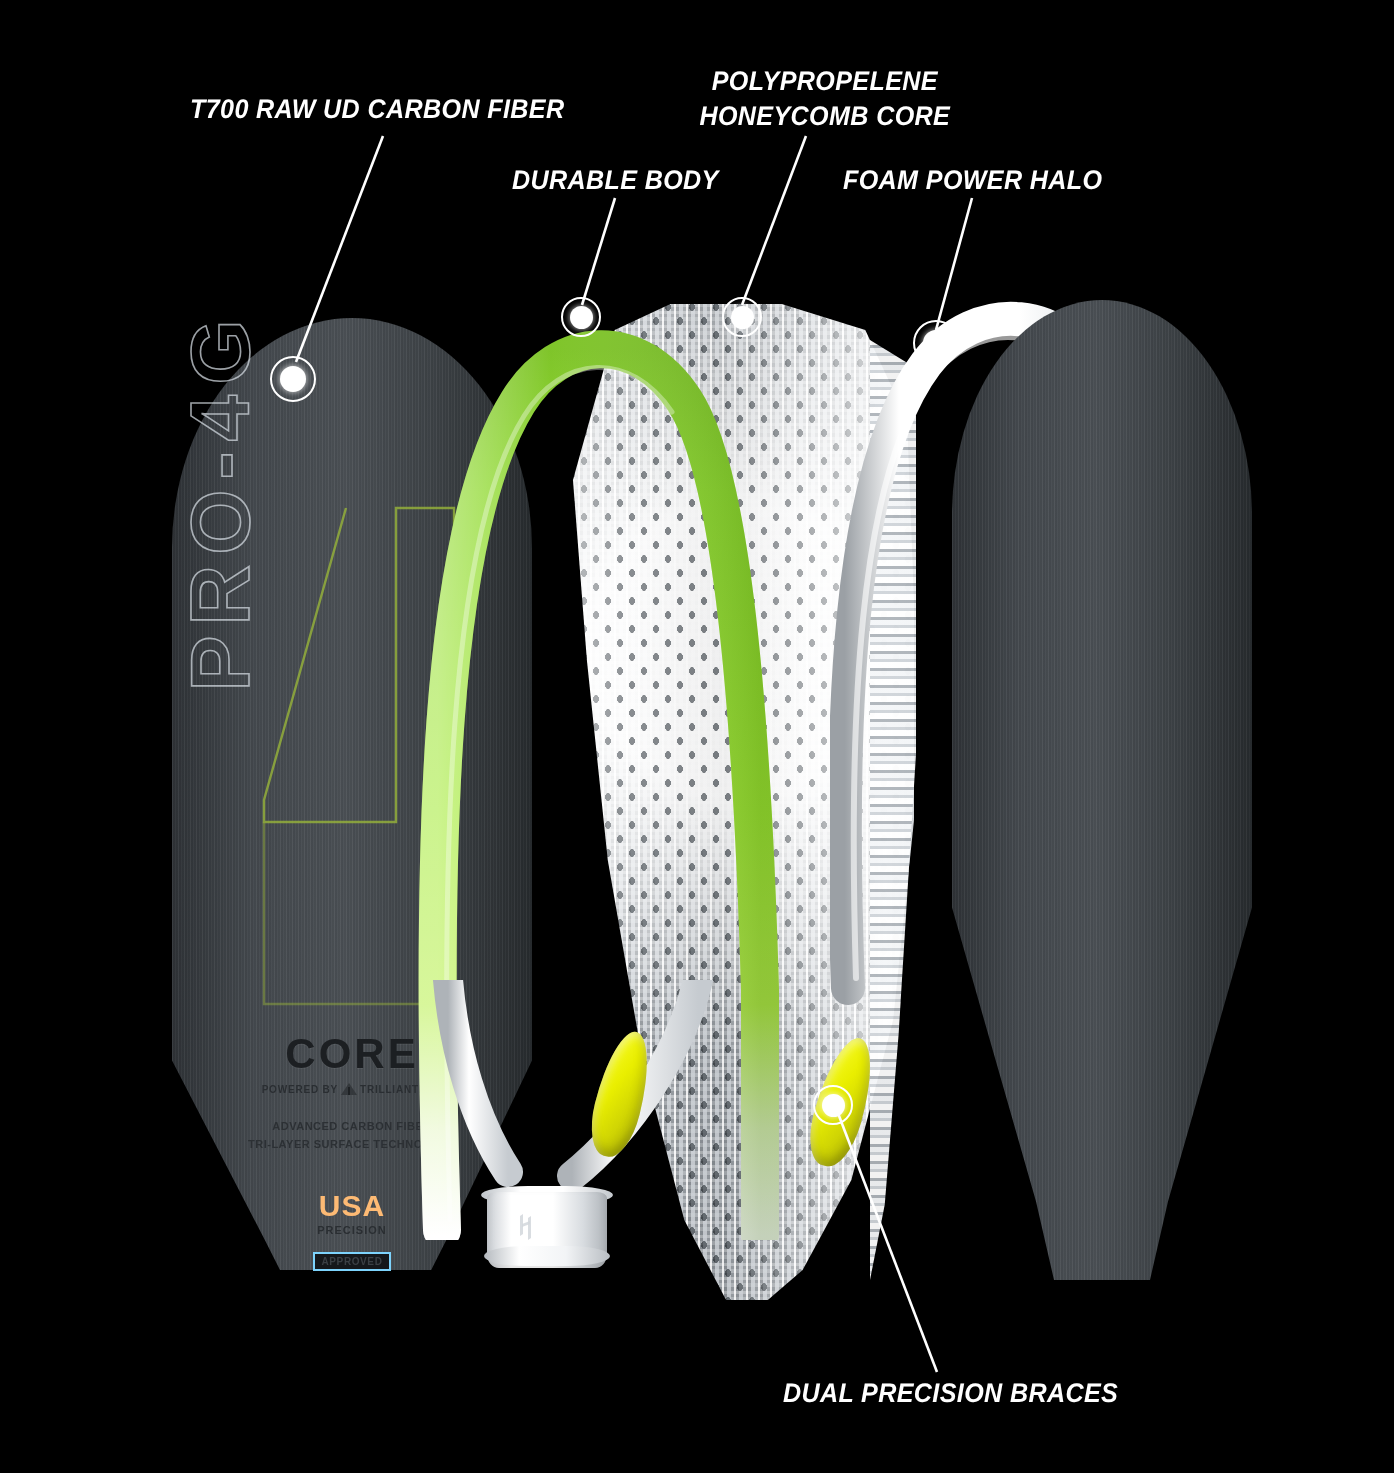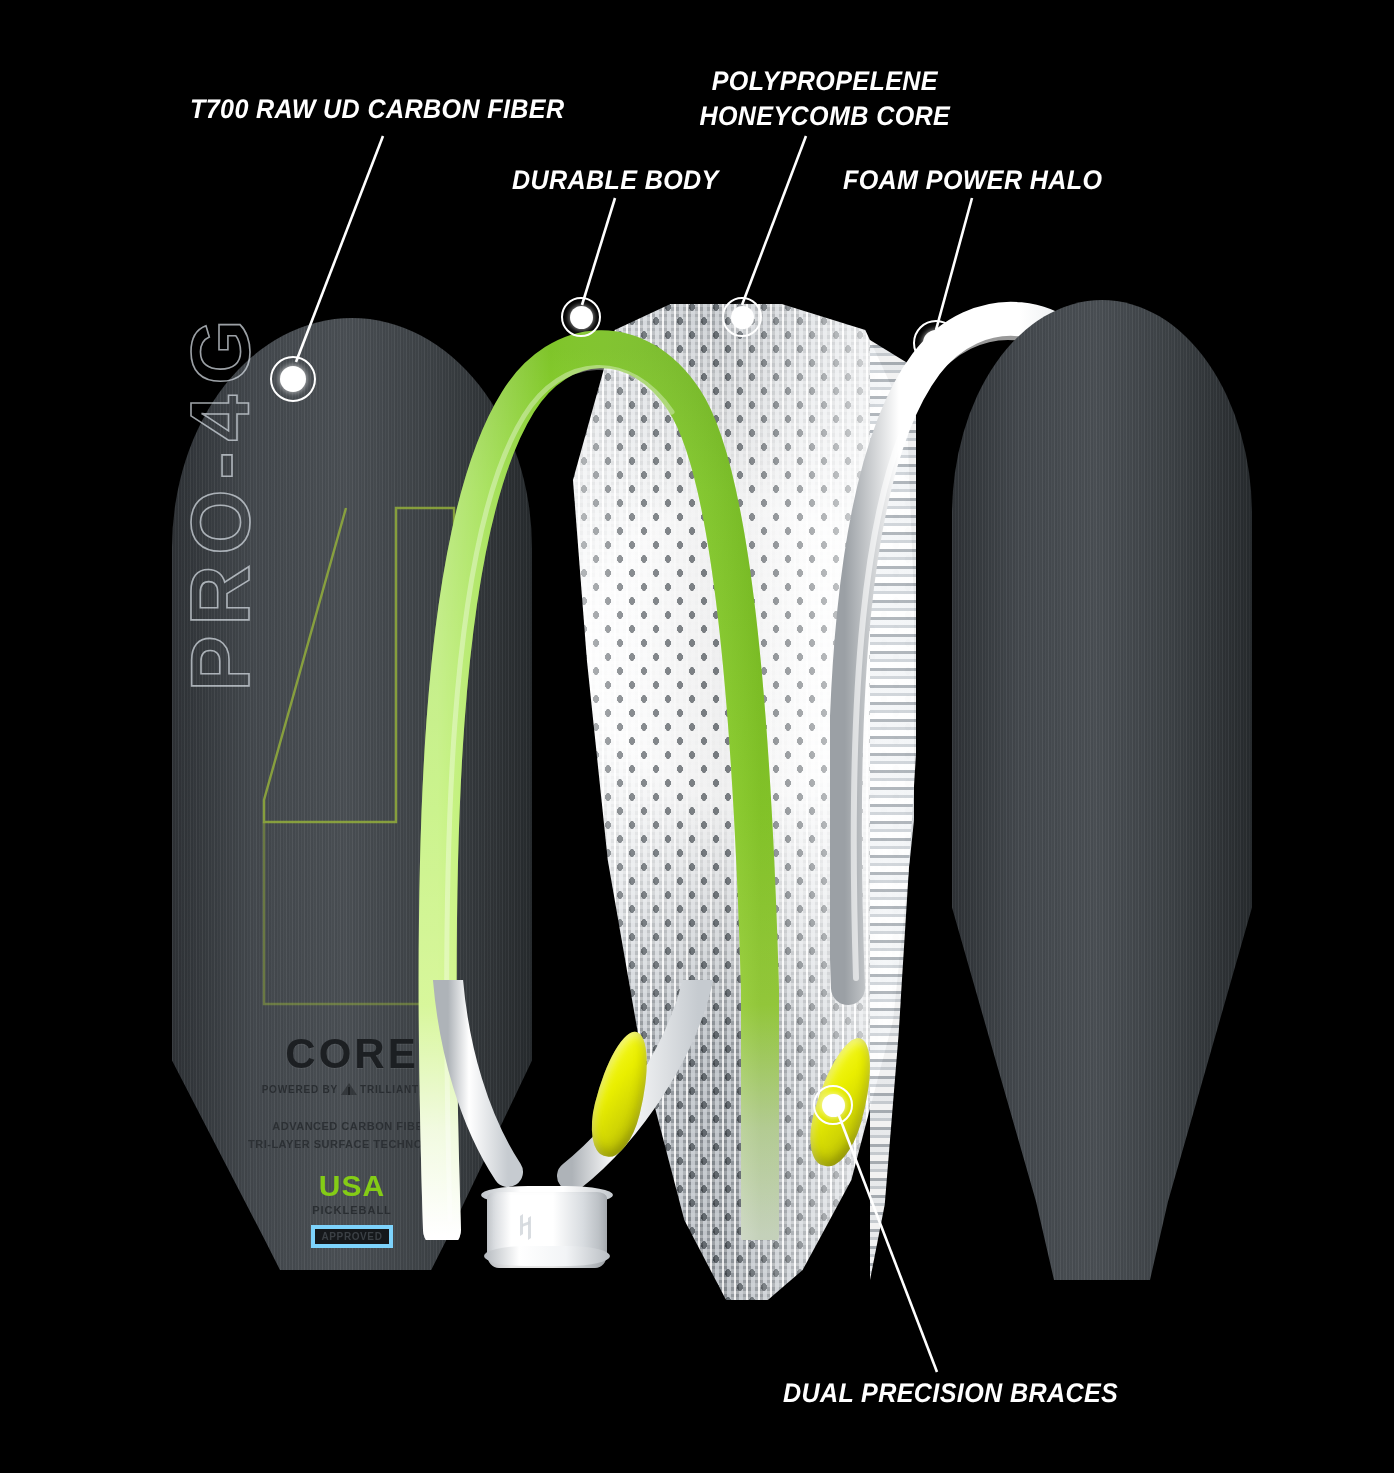--- a/index.html
+++ b/index.html
@@ -118,27 +118,27 @@
     width:0;height:0;border-left:8px solid transparent;border-right:8px solid transparent;
     border-bottom:12px solid #34383c;display:inline-block;position:relative;
   }
   .brand-tri::after{
     content:"";position:absolute;left:-1px;top:4px;width:2px;height:8px;background:#1e2124;
   }
   .brand-sub{
     margin-top:22px;font-size:11px;letter-spacing:.5px;color:#2c3034;line-height:1.65;font-weight:600;
   }
   .brand-usa{
-    margin-top:16px;font-weight:700;font-size:30px;letter-spacing:1px;color:#84cc16;
+    margin-top:36px;font-weight:700;font-size:30px;letter-spacing:1px;color:#fdba74;
   }
   .brand-pb{font-size:11px;letter-spacing:1px;color:#2a2e32;margin-top:1px;font-weight:600;}
   .brand-appr{
-    display:inline-block;margin-top:9px;padding:2px 7px;
+    display:inline-block;margin-top:16px;padding:2px 7px;
     background:#15181b;color:#3b4045;font-size:10px;letter-spacing:.6px;font-weight:700;
-    border:4px solid #7dd3fc;
+    border:2px solid #7dd3fc;
   }
 
   
   .honeycomb-wrap{
     position:absolute;left:566px;top:300px;width:348px;height:1000px;
     -webkit-clip-path:polygon(14% 3%,30% 0.4%,62% 0.4%,86% 3%,98% 12%,100% 30%,100% 52%,94% 72%,82% 88%,68% 97%,58% 100%,46% 100%,34% 92%,22% 76%,12% 56%,6% 36%,2% 18%);
     clip-path:polygon(14% 3%,30% 0.4%,62% 0.4%,86% 3%,98% 12%,100% 30%,100% 52%,94% 72%,82% 88%,68% 97%,58% 100%,46% 100%,34% 92%,22% 76%,12% 56%,6% 36%,2% 18%);
   }
   .honeycomb{
     position:absolute;inset:0;
@@ -237,21 +237,21 @@
     <div class="brand-powered">
       <span>POWERED BY</span>
       <span class="brand-tri"></span>
       <span>TRILLIANTECH</span>
     </div>
     <div class="brand-sub">
       <div>ADVANCED CARBON FIBER</div>
       <div>TRI-LAYER SURFACE TECHNOLOGY</div>
     </div>
     <div class="brand-usa">USA</div>
-    <div class="brand-pb">PICKLEBALL</div>
+    <div class="brand-pb">PRECISION</div>
     <div class="brand-appr">APPROVED</div>
   </div>
 
   <div class="honeycomb-wrap">
     <div class="honeycomb"></div>
     <div class="honeycomb-cells"></div>
     <div class="honeycomb-hi"></div>
   </div>
   <div class="honeycomb-wrap" style="clip-path:none;-webkit-clip-path:none;pointer-events:none;">
     <div class="honeycomb-edge"></div>

